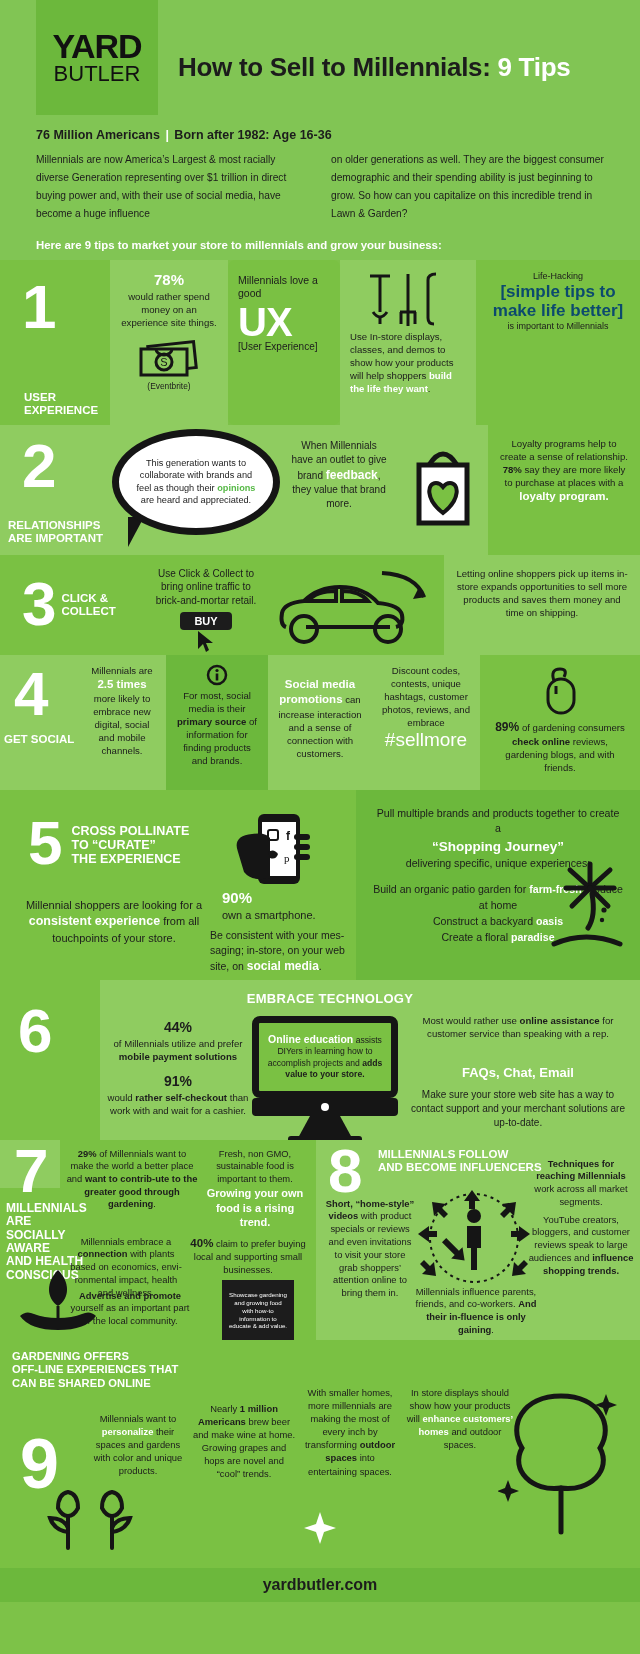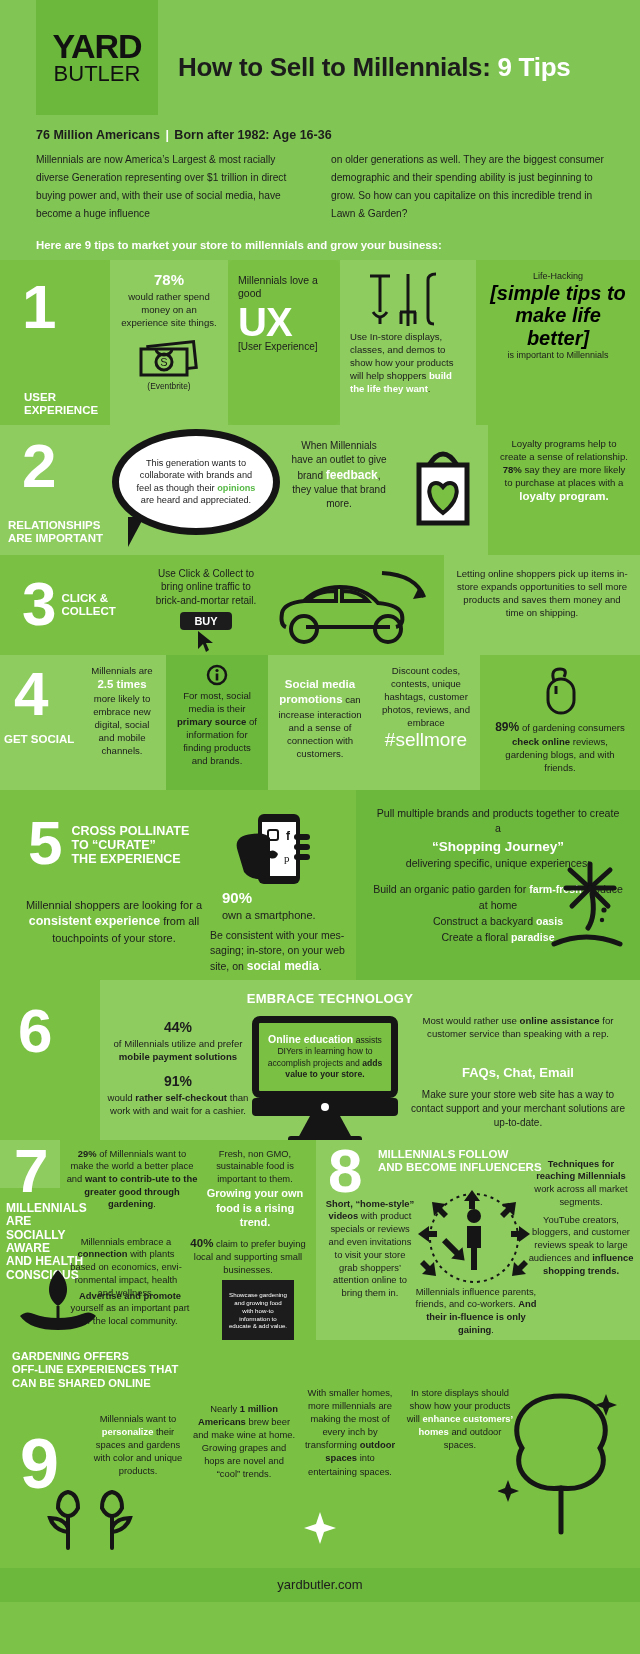--- a/index.html
+++ b/index.html
@@ -70,21 +70,21 @@
   .s1 { display: flex; height: 165px; }
   .s1 .c1 { width: 110px; background: #7ac143; position: relative; }
   .s1 .c2 { width: 118px; background: #8fcc60; padding-top: 10px; }
   .s1 .c3 { width: 112px; background: #7ac143; padding-top: 14px; border-radius: 7px; }
   .s1 .c4 { width: 136px; background: #8fcc60; padding-top: 8px; }
   .s1 .c5 { width: 164px; background: #7ac143; padding-top: 10px; }
   .s1 .numwrap { position: absolute; left: 22px; top: 22px; }
   .s1 .lbl { position: absolute; left: 24px; bottom: 8px; }
   .ux { font-size: 40px; font-weight: bold; color: #ffffff; line-height: 0.95; letter-spacing: -1px; }
   .uxsub { font-size: 10px; color: #1c1c1c; }
-  .bracket { font-size: 20px; font-weight: bold; color: #000000; line-height: 1.12; font-style: italic; }
+  .bracket { font-size: 17px; font-weight: bold; color: #0c4a6e; line-height: 1.12; }
 
   
   .s2 { display: flex; height: 130px; background: #8fcc60; position: relative; }
   .s2 .c1 { width: 110px; background: #8fcc60; position: relative; }
   .s2 .c2 { width: 170px; }
   .s2 .c3 { width: 118px; background: #8fcc60; padding-top: 14px; }
   .s2 .c4 { width: 90px; background: #8fcc60; }
   .s2 .c5 { width: 152px; background: #7ac143; padding-top: 12px; }
   .bubble {
     position: absolute; left: 112px; top: 4px; width: 168px; height: 106px;
@@ -150,21 +150,21 @@
   .s9 { position: relative; height: 228px; background: #7ac143; }
   .s9 .head {
     position: absolute; left: 12px; top: 10px; width: 210px;
     font-size: 11.2px; font-weight: bold; color: #ffffff; line-height: 1.22;
   }
 
   .footer {
     height: 34px; background: #6cb83c; display: flex;
     align-items: center; justify-content: center;
   }
-  .footer span { font-size: 13px; font-weight: normal; color: #1c1c1c; }
+  .footer span { font-size: 16px; font-weight: bold; color: #1c1c1c; }
 
   svg { display: block; }
 </style>
 </head>
 <body>
 
 <div class="page">
 
   <div class="header">
     <div class="logo-box">

